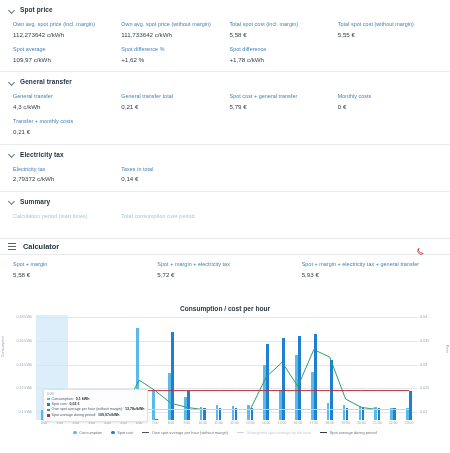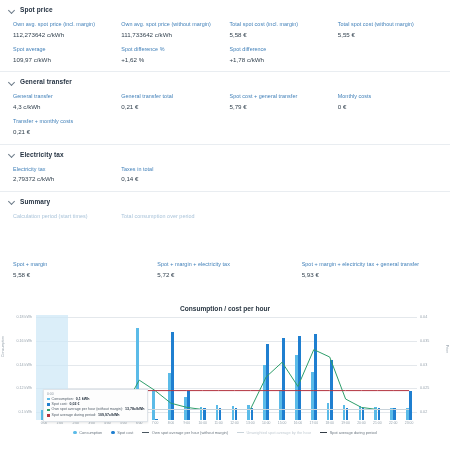--- a/index.html
+++ b/index.html
@@ -242,20 +242,38 @@
     <div class="grid faded">
       <div class="cell">
         <div class="cell-label">Calculation period (start times)</div>
       </div>
       <div class="cell">
         <div class="cell-label">Total consumption over period</div>
       </div>
     </div>
   </div>
 
+  <div class="calcbar">
+    <span class="hamburger">
+        <i></i>
+        <i></i>
+        <i></i>
+      </span>
+    <span class="calc-title">Calculator</span>
+    <span class="calc-right">
+      <span class="moon-icon">
+        <svg viewBox="0 0 16 16" width="9" height="9">
+            <path d="M11 10.5A5.5 5.5 0 0 1 5.2 2.2 6 6 0 1 0 13 11.6a5.5 5.5 0 0 1-2 -1.1z" fill="none" stroke="#b8323f" stroke-width="1.4"></path>
+          </svg>
+      </span>
+      <span class="flag-icon">
+        
+      </span>
+    </span>
+  </div>
 
   <div class="grid" style="position:absolute; left:0; top:257px; width:450px; grid-template-columns:repeat(3,1fr); padding-left:13px;">
     <div class="cell">
       <div class="cell-label">Spot + margin</div>
       <div class="cell-value">5,58 €</div>
     </div>
     <div class="cell">
       <div class="cell-label">Spot + margin + electricity tax</div>
       <div class="cell-value">5,72 €</div>
     </div>

